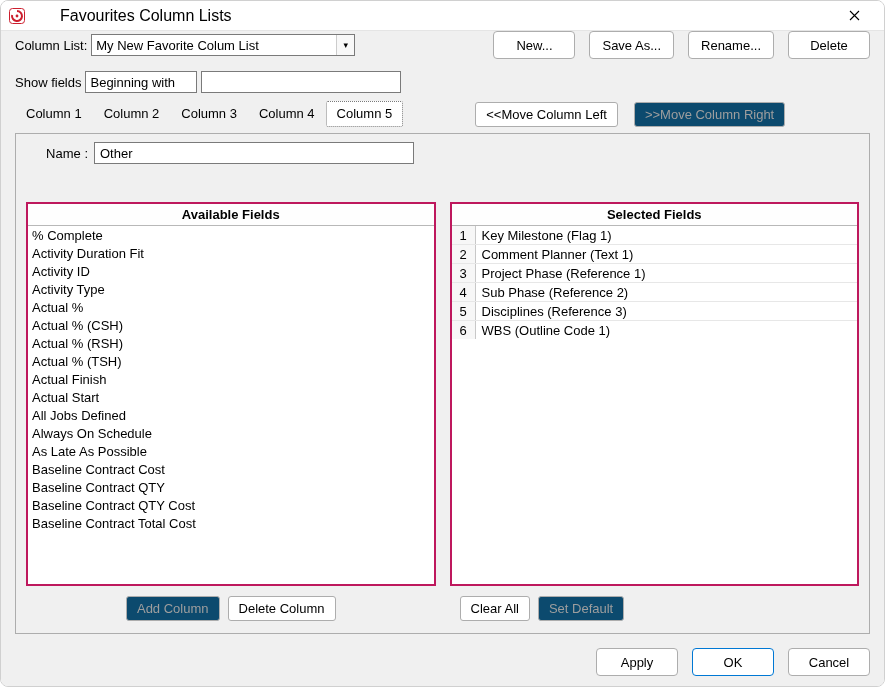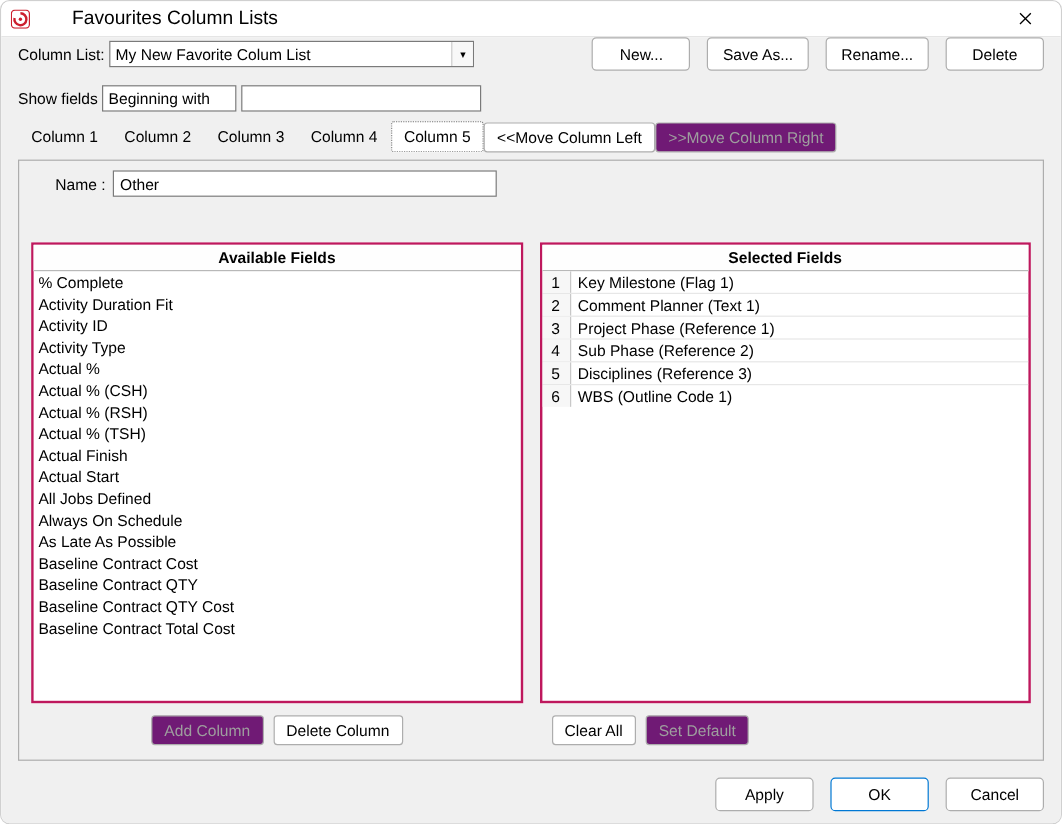--- a/index.html
+++ b/index.html
@@ -79,21 +79,21 @@
     border:1px solid var(--btn-border);
     border-radius:4px;
     height:28px;
     min-width:82px;
     padding:0 12px;
     font:inherit;
     cursor:pointer;
     display:inline-flex;align-items:center;justify-content:center;
   }
   .btn.small{height:25px;min-width:0;padding:0 10px;border-radius:3px;}
-  .btn.disabled{color:var(--btn-disabled-text);cursor:default;background:#701a75;}
+  .btn.disabled{color:var(--btn-disabled-text);cursor:default;background:#0c4a6e;}
   .btn.primary{border:1.5px solid var(--ok-border);}
 
   .top-buttons{display:flex;gap:14px;margin-left:auto;}
 
   
   .tabs-row{
     display:flex;align-items:center;margin-top:8px;
   }
   .tab{
     padding:4px 10px 5px 10px;
@@ -190,21 +190,21 @@
     <svg width="11" height="11" viewBox="0 0 11 11">
       <path d="M1 1 L10 10 M10 1 L1 10" stroke="#000" stroke-width="1.1"></path>
     </svg>
   </div>
 </div>
 
 <div class="content">
 
   <div class="row">
     <span class="label">Column List:</span>
-    <div class="dropdown" style="width:304px">
+    <div class="dropdown" style="width:264px">
       <input type="text" value="My New Favorite Colum List" style="">
       <div class="dd-btn">▾</div>
     </div>
     <div class="top-buttons">
       <button class="btn">New...</button>
       <button class="btn">Save As...</button>
       <button class="btn">Rename...</button>
       <button class="btn">Delete</button>
     </div>
   </div>
@@ -219,21 +219,21 @@
   </div>
 
   <div class="tabs-row">
     <div id="tabs-container" style="display:flex">
         <div class="tab">Column 1</div>
         <div class="tab">Column 2</div>
         <div class="tab">Column 3</div>
         <div class="tab">Column 4</div>
         <div class="tab selected">Column 5</div>
       </div>
-    <div style="display:flex;gap:0;">
+    <div style="display:flex;gap:16px;margin-left:72px">
       <button class="btn small">&lt;&lt;Move Column Left</button>
       <button class="btn small disabled">&gt;&gt;Move Column Right</button>
     </div>
   </div>
 
   <div class="panel">
 
     <div class="name-row">
       <span class="label">Name :</span>
       <input type="text" value="Other" style="">

